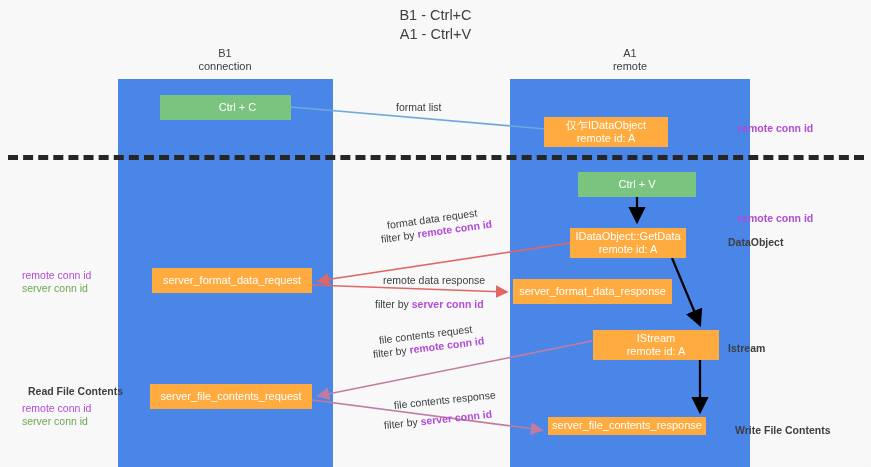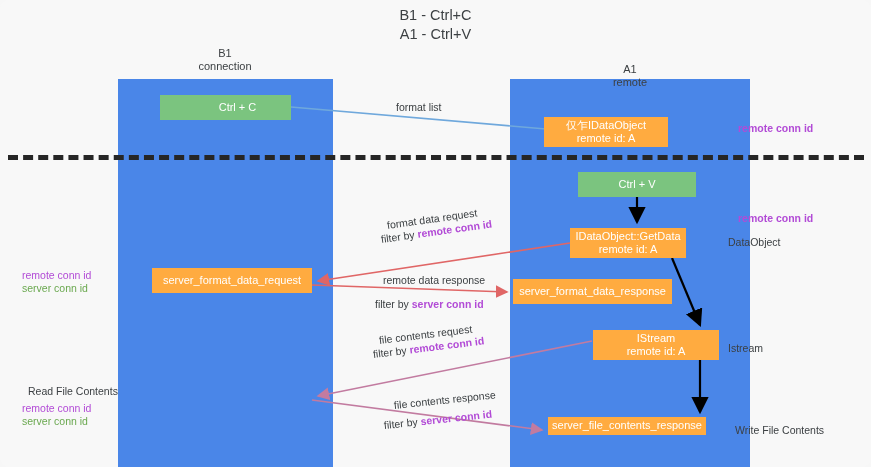--- a/index.html
+++ b/index.html
@@ -10,21 +10,21 @@
   .col{position:absolute;background:#4a86e8;}
   #col-b1{left:118px;top:79px;width:215px;height:388px;}
   #col-a1{left:510px;top:79px;width:240px;height:388px;}
 
   .title{position:absolute;left:0;right:0;top:6px;text-align:center;font-size:14.5px;
          line-height:19px;color:#3c4043;white-space:pre-line;}
 
   .colhead{position:absolute;text-align:center;font-size:11px;line-height:13px;
            color:#3c4043;white-space:pre-line;}
   #head-b1{left:155px;top:47px;width:140px;}
-  #head-a1{left:560px;top:47px;width:140px;margin-top:16px;}
+  #head-a1{left:560px;top:47px;width:140px;}
 
   .divider{position:absolute;left:8px;top:155px;width:856px;height:0;
            border-top:5px dashed #262626;}
 
   .box{position:absolute;display:flex;flex-direction:column;align-items:center;
        justify-content:center;text-align:center;color:#ffffff;font-size:11px;
        line-height:13.5px;white-space:pre-line;box-sizing:border-box;}
   .green{background:#7bc47f;}
   .orange{background:#ffab40;}
 
@@ -35,21 +35,21 @@
   #box-sfdreq{left:152px;top:268px;width:160px;height:25px;}
   #box-sfdres{left:513px;top:279px;width:159px;height:25px;}
   #box-istream{left:593px;top:330px;width:126px;height:30px;}
   #box-sfcreq{left:150px;top:384px;width:162px;height:25px;}
   #box-sfcres{left:548px;top:417px;width:158px;height:18px;}
 
   .side{position:absolute;font-size:10.5px;line-height:13px;}
   .side.bold{font-weight:bold;}
   .purple{color:#b24bd6;}
   .green-t{color:#6aa84f;}
-  .dark{color:#3c4043;}
+  .dark{color:#3c4043;font-weight:bold;}
 
   #lbl-remote-top{left:738px;top:122px;}
   #lbl-remote-mid{left:738px;top:212px;}
   #lbl-dataobject{left:728px;top:236px;}
   #lbl-istream-r{left:728px;top:342px;}
   #lbl-write{left:735px;top:424px;}
   #lbl-left-mid{left:22px;top:269px;}
   #lbl-read{left:28px;top:385px;}
   #lbl-left-bot{left:22px;top:402px;}
 
@@ -122,20 +122,21 @@
   <div class="box green" id="box-ctrlc">Ctrl + C</div>
   <div class="box orange" id="box-idataobject">仅乍IDataObject
 remote id: A</div>
   <div class="box green" id="box-ctrlv">Ctrl + V</div>
   <div class="box orange" id="box-getdata">IDataObject::GetData
 remote id: A</div>
   <div class="box orange" id="box-sfdreq">server_format_data_request</div>
   <div class="box orange" id="box-sfdres">server_format_data_response</div>
   <div class="box orange" id="box-istream">IStream
 remote id: A</div>
+  <div class="box orange" id="box-sfcreq">server_file_contents_request</div>
   <div class="box orange" id="box-sfcres">server_file_contents_response</div>
 
   <div class="side bold purple" id="lbl-remote-top">remote conn id</div>
   <div class="side bold purple" id="lbl-remote-mid">remote conn id</div>
   <div class="side dark" id="lbl-dataobject">DataObject</div>
   <div class="side dark" id="lbl-istream-r">Istream</div>
   <div class="side dark" id="lbl-write">Write File Contents</div>
   <div class="side dark" id="lbl-read">Read File Contents</div>
 
   <div class="side" id="lbl-left-mid">

